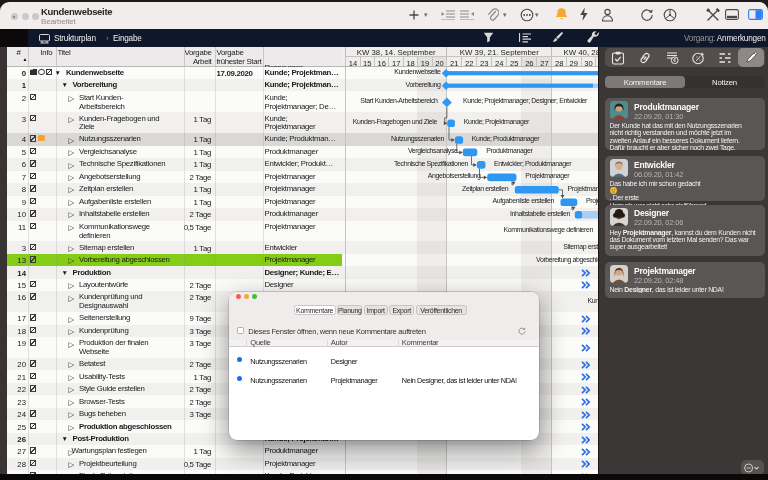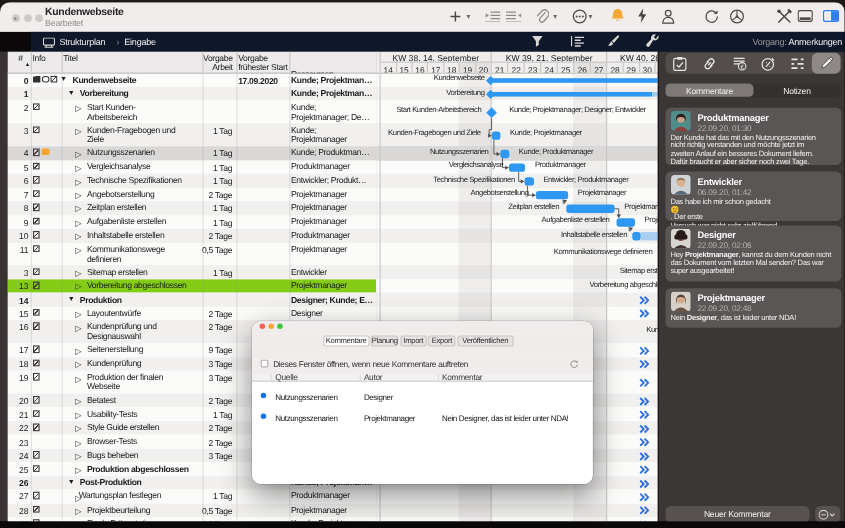--- a/index.html
+++ b/index.html
@@ -140,21 +140,21 @@
         <path d="M4.6,6.8 L6.4,8.6 C5.8,10.2 4,11 1.6,10.6 C2.8,9.8 3.2,8.4 4.6,6.8 Z" fill="#dbd9d8"></path>
       </svg>
       <svg style="position:absolute;left:559px;top:2.5px" width="13" height="12" viewBox="0 0 13 12">
         <path d="M11.5,1 a3.4,3.4 0 0 1 -4.6,4.4 L3.4,11 a1.6,1.6 0 0 1 -2.4,-2.2 L5.0,4.6 A3.4,3.4 0 0 1 9.4,0.4 L7.4,2.6 L9.2,4.4 Z" fill="#dbd9d8"></path>
       </svg>
       <div class="crumb" style="left:656px;color:#999594;">Vorgang: <span style="color:#f2f0ef">Anmerkungen</span></div>
   </div>
   <div id="hdr">
     <div class="hlab" style="left:10px;">#</div>
     <div style="position:absolute;left:16px;top:9px;font-size:5px;color:#111">▲</div>
-    <div class="hlab" style="left:23px;">Info</div>
+    <div class="hlab" style="left:34px;">Info</div>
     <div class="hlab" style="left:51px;">Titel</div>
     <div class="hlab" style="left:147px;width:58px;text-align:right;">Vorgabe<br>Arbeit</div>
     <div class="hlab" style="left:210px;">Vorgabe<br>frühester Start</div>
     <div class="hlab" style="left:258px;margin-top:15px;">Ressourcen</div>
     <div class="hline" style="left:21px;"></div>
     <div class="hline" style="left:49px;"></div>
     <div class="hline" style="left:177px;"></div>
     <div class="hline" style="left:208px;"></div>
     <div class="hline" style="left:256.5px;"></div>
   </div>
@@ -649,21 +649,20 @@
             <rect width="18" height="18" rx="3" fill="#d6d0c9"></rect>
             <circle cx="9" cy="7.4" r="3.3" fill="#d3a98a"></circle>
             <path d="M2.5,18 Q9,11 15.5,18 Z" fill="#6e5243"></path>
             <path d="M4.8,12 Q3.4,3 9,2.8 Q14.6,3 13.2,12 L12.4,6 Q9,4.2 5.6,6 Z" fill="#5a3d2c"></path>
           </svg>
         </div>
 <div class="cname">Projektmanager</div>
 <div class="cdate">22.09.20, 02:48</div>
 <div class="cbody">Nein <b>Designer</b>, das ist leider unter NDA!</div>
 </div>
-    <div id="newbtn">Neuer Kommentar</div>
     <div id="optbtn">
         <svg width="16" height="10" viewBox="0 0 16 10" style="position:absolute;left:3px;top:2.5px">
           <circle cx="4.6" cy="5" r="4" stroke="#cfcccb" stroke-width="1" fill="none"></circle>
           <path d="M2.6,5 H6.6" stroke="#cfcccb" stroke-width="1"></path>
           <path d="M10.5,4 L12.5,6 L14.5,4" stroke="#cfcccb" stroke-width="1.1" fill="none"></path>
         </svg>
       </div>
   </div>
   <div id="blackbar"></div>
   <div id="notif">

